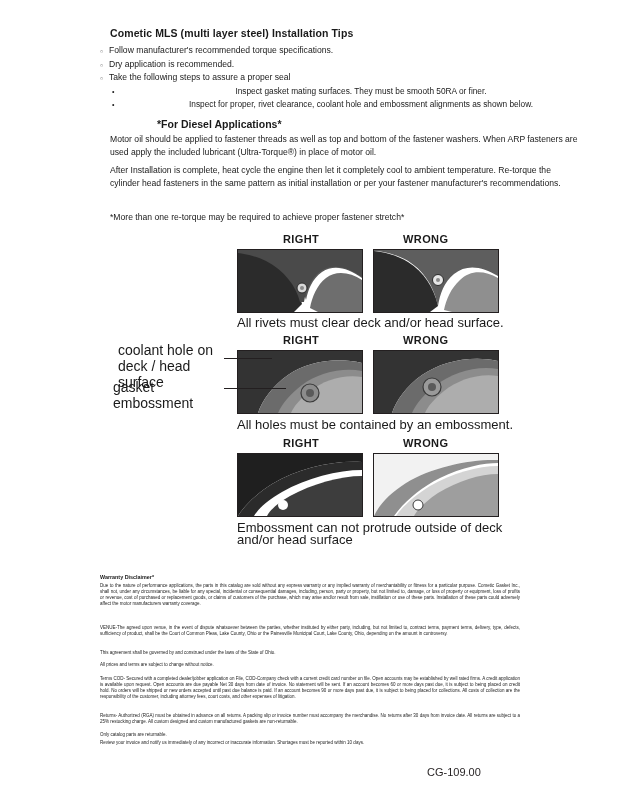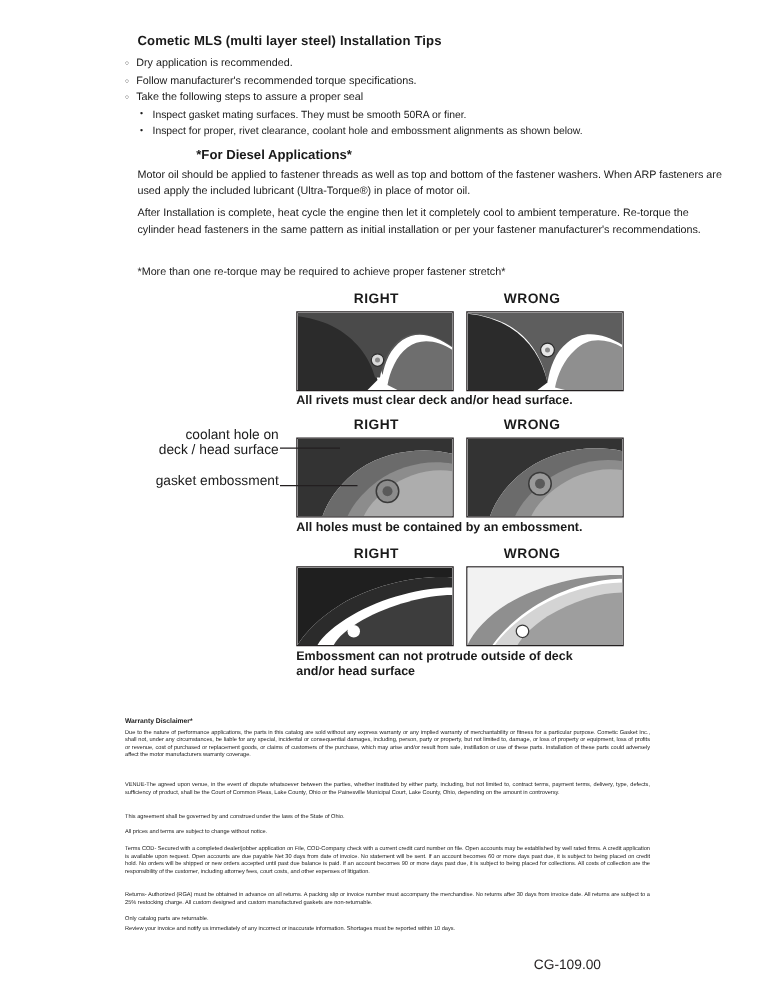--- a/index.html
+++ b/index.html
@@ -23,21 +23,21 @@
   .bullets{
     position:absolute;left:100px;top:44px;width:500px;
   }
   .b1{
     font-size:8.6px;line-height:13.6px;padding-left:9px;position:relative;
   }
   .b1:before{
     content:"\25CB";position:absolute;left:0;top:0;font-size:5.2px;line-height:15px;
   }
   .b2{
-    font-size:8.3px;line-height:13.4px;padding-left:22px;position:relative;
+    font-size:8.3px;line-height:13.4px;padding-left:22px;position:relative;text-align:center;
   }
   .b2:before{
     content:"\2022";position:absolute;left:12px;top:0;font-size:7px;line-height:13.4px;
   }
   .sec-head{
     position:absolute;left:110px;top:118px;
     font-size:10.5px;font-weight:bold;margin-left:47px;
   }
   .para{
     position:absolute;left:110px;width:470px;
@@ -48,24 +48,24 @@
   .p3{top:211px;}
 
   
   .fig-label{
     position:absolute;font-size:11px;font-weight:bold;letter-spacing:0.4px;
   }
   .panel{
     position:absolute;border:1px solid #231f20;background:#ffffff;overflow:hidden;
   }
   .cap{
-    position:absolute;font-size:10px;font-weight:bold;
+    position:absolute;font-size:13px;
   }
   .callout{
-    position:absolute;font-size:11px;text-align:right;
+    position:absolute;font-size:14px;
   }
   .leader{
     position:absolute;background:#231f20;height:1px;
   }
 
   
   .warr-title{
     position:absolute;left:100px;top:574px;
     font-size:5.4px;font-weight:bold;
   }
@@ -79,22 +79,22 @@
   }
 </style>
 </head>
 <body>
 
 <div class="page">
 
   <div class="title">Cometic MLS (multi layer steel) Installation Tips</div>
 
   <div class="bullets">
+    <div class="b1">Follow manufacturer's recommended torque specifications.</div>
     <div class="b1">Dry application is recommended.</div>
-    <div class="b1">Follow manufacturer's recommended torque specifications.</div>
     <div class="b1">Take the following steps to assure a proper seal</div>
     <div class="b2">Inspect gasket mating surfaces.  They must be smooth 50RA or finer.</div>
     <div class="b2">Inspect for proper, rivet clearance, coolant hole and embossment alignments as shown below.</div>
   </div>
 
   <div class="sec-head">*For Diesel Applications*</div>
   <div class="para p1">Motor oil should be applied to fastener threads as well as top and bottom of the fastener washers. When ARP fasteners are used apply the included lubricant (Ultra-Torque®) in place of motor oil.</div>
   <div class="para p2">After Installation is complete, heat cycle the engine then let it completely cool to ambient temperature. Re-torque the cylinder head fasteners in the same pattern as initial installation or per your fastener manufacturer's recommendations.</div>
   <div class="para p3">*More than one re-torque may be required to achieve proper fastener stretch*</div>
 

